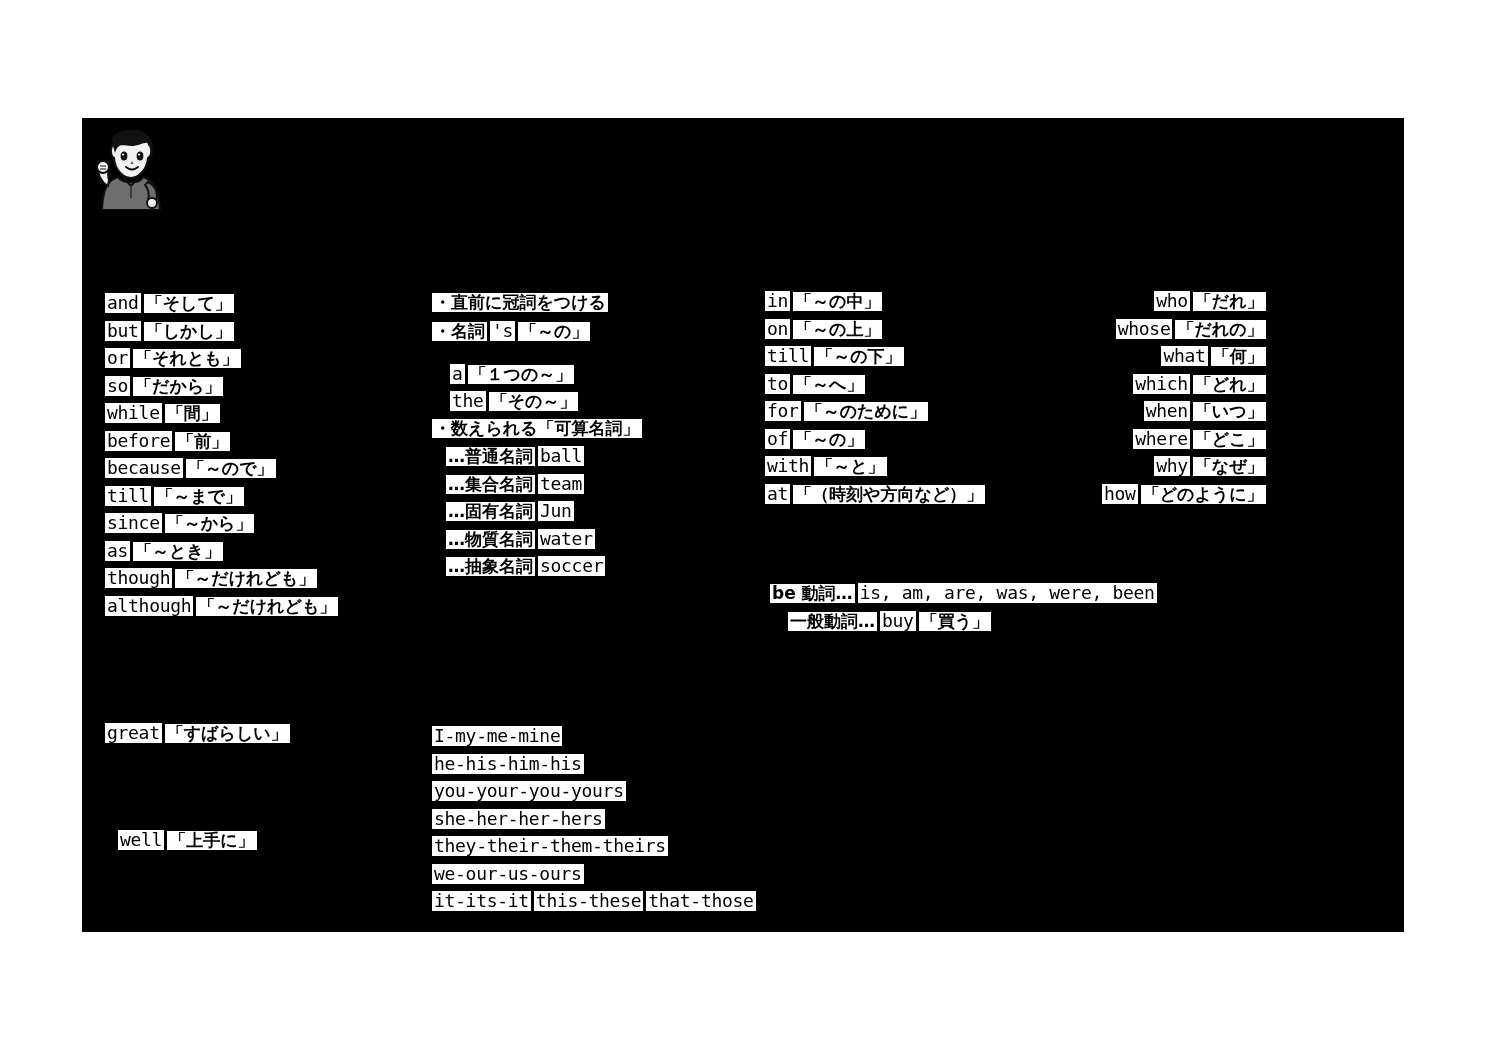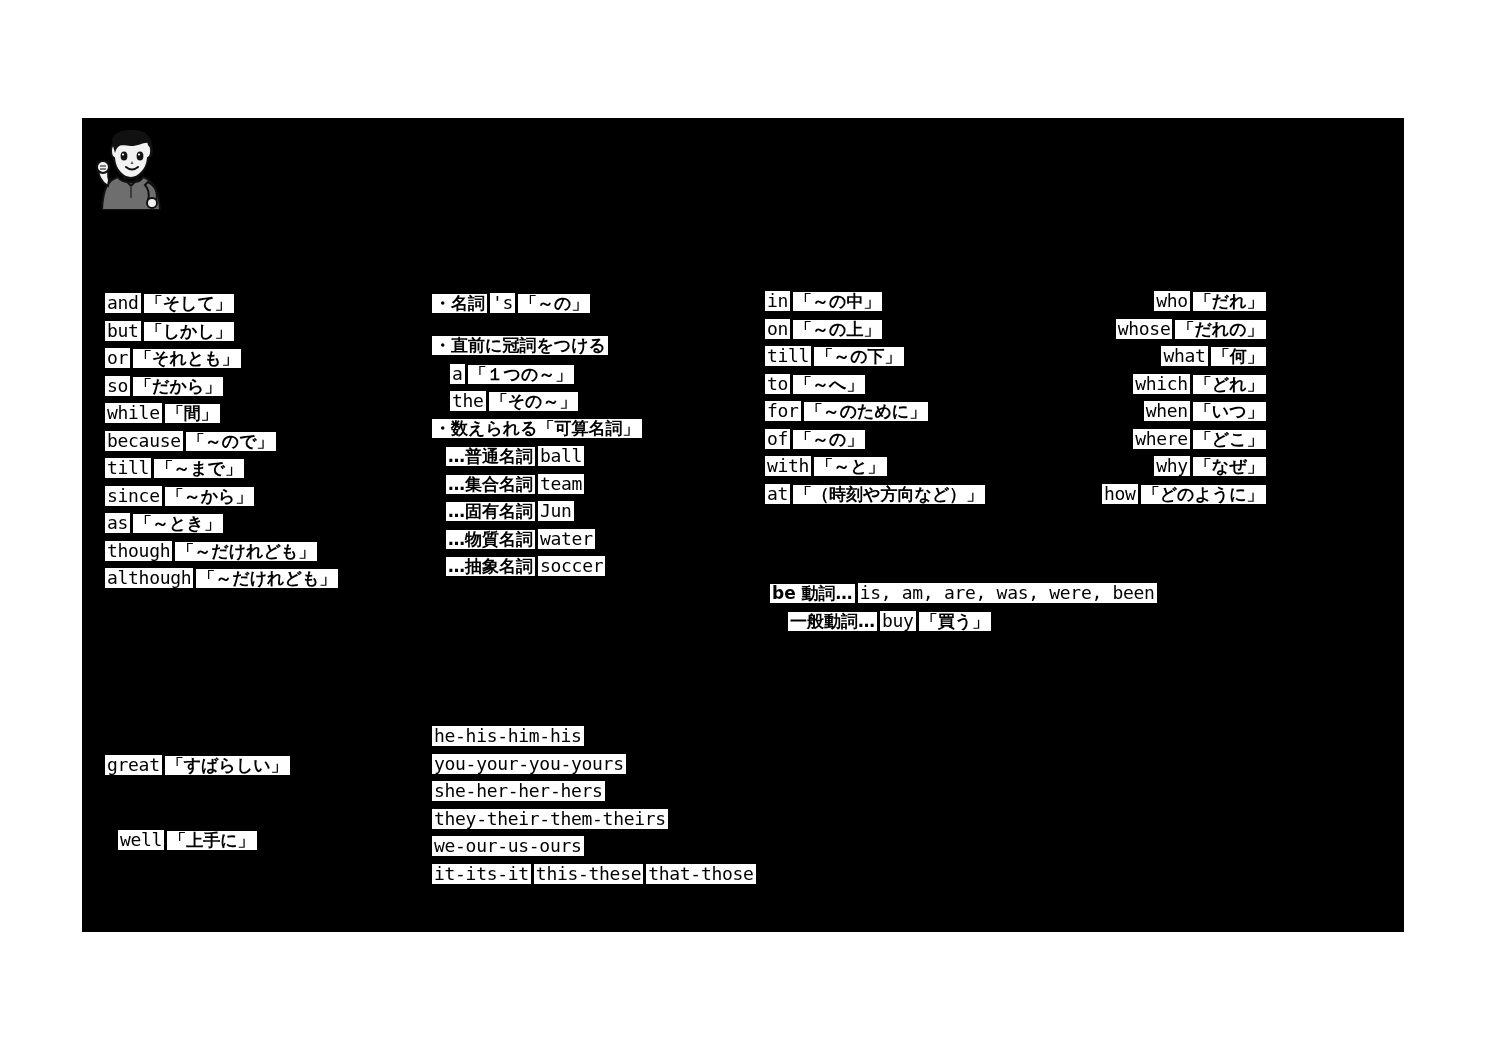--- a/index.html
+++ b/index.html
@@ -79,21 +79,21 @@
   
   #col-question-words { left: 1020px; top: 173px; }
   #col-question-words .row { height: 27.5px; text-align: right; }
 
   
   #col-verbs { left: 688px; top: 465px; }
   #col-verbs .row { height: 27.5px; }
   #col-verbs .row.sub { padding-left: 18px; }
 
   
-  #col-adverbs { left: 23px; top: 605px; margin-top: 32px; }
+  #col-adverbs { left: 23px; top: 605px; }
   #adv-well { position: absolute; left: 23px; top: 712px; padding-left: 13px; }
 
   
   #col-pronouns { left: 350px; top: 608px; }
   #col-pronouns .row { height: 27.5px; }
 </style>
 </head>
 <body>
 
 <div id="slide">
@@ -128,31 +128,32 @@
       <circle cx="62" cy="83" r="5" fill="#f2f2f2" stroke="#111111" stroke-width="2"></circle>
     </svg>
   </div>
 
   <div class="col" id="col-conjunctions">
     <div class="row"><span class="chip en">and</span><span class="chip jp">「そして」</span></div>
     <div class="row"><span class="chip en">but</span><span class="chip jp">「しかし」</span></div>
     <div class="row"><span class="chip en">or</span><span class="chip jp">「それとも」</span></div>
     <div class="row"><span class="chip en">so</span><span class="chip jp">「だから」</span></div>
     <div class="row"><span class="chip en">while</span><span class="chip jp">「間」</span></div>
+    <div class="row"><span class="chip en">before</span><span class="chip jp">「前」</span></div>
     <div class="row"><span class="chip en">because</span><span class="chip jp">「～ので」</span></div>
     <div class="row"><span class="chip en">till</span><span class="chip jp">「～まで」</span></div>
     <div class="row"><span class="chip en">since</span><span class="chip jp">「～から」</span></div>
     <div class="row"><span class="chip en">as</span><span class="chip jp">「～とき」</span></div>
     <div class="row"><span class="chip en">though</span><span class="chip jp">「～だけれども」</span></div>
     <div class="row"><span class="chip en">although</span><span class="chip jp">「～だけれども」</span></div>
   </div>
 
   <div class="col" id="col-nouns">
+    <div class="row"><span class="chip jpb">・直前に冠詞をつける</span></div>
     <div class="row gap"><span class="chip jpb">・名詞</span><span class="chip en">'s</span><span class="chip jp">「～の」</span></div>
-    <div class="row"><span class="chip jpb">・直前に冠詞をつける</span></div>
     <div class="row indent1"><span class="chip en">a</span><span class="chip jp">「１つの～」</span></div>
     <div class="row indent1"><span class="chip en">the</span><span class="chip jp">「その～」</span></div>
     <div class="row"><span class="chip jpb">・数えられる「可算名詞」</span></div>
     <div class="row indent2"><span class="chip jpb">…普通名詞</span><span class="chip en">ball</span></div>
     <div class="row indent2"><span class="chip jpb">…集合名詞</span><span class="chip en">team</span></div>
     <div class="row indent2"><span class="chip jpb">…固有名詞</span><span class="chip en">Jun</span></div>
     <div class="row indent2"><span class="chip jpb">…物質名詞</span><span class="chip en">water</span></div>
     <div class="row indent2"><span class="chip jpb">…抽象名詞</span><span class="chip en">soccer</span></div>
   </div>
 
@@ -184,20 +185,21 @@
   </div>
 
   <div class="col" id="col-adverbs">
     <div class="row"><span class="chip en">great</span><span class="chip jp">「すばらしい」</span></div>
   </div>
   <div class="col" id="adv-well">
     <div class="row"><span class="chip en">well</span><span class="chip jp">「上手に」</span></div>
   </div>
 
   <div class="col" id="col-pronouns">
+    <div class="row"><span class="chip en">I-my-me-mine</span></div>
     <div class="row"><span class="chip en">he-his-him-his</span></div>
     <div class="row"><span class="chip en">you-your-you-yours</span></div>
     <div class="row"><span class="chip en">she-her-her-hers</span></div>
     <div class="row"><span class="chip en">they-their-them-theirs</span></div>
     <div class="row"><span class="chip en">we-our-us-ours</span></div>
     <div class="row"><span class="chip en">it-its-it</span><span class="chip en">this-these</span><span class="chip en">that-those</span></div>
   </div>
 
 </div>
 

